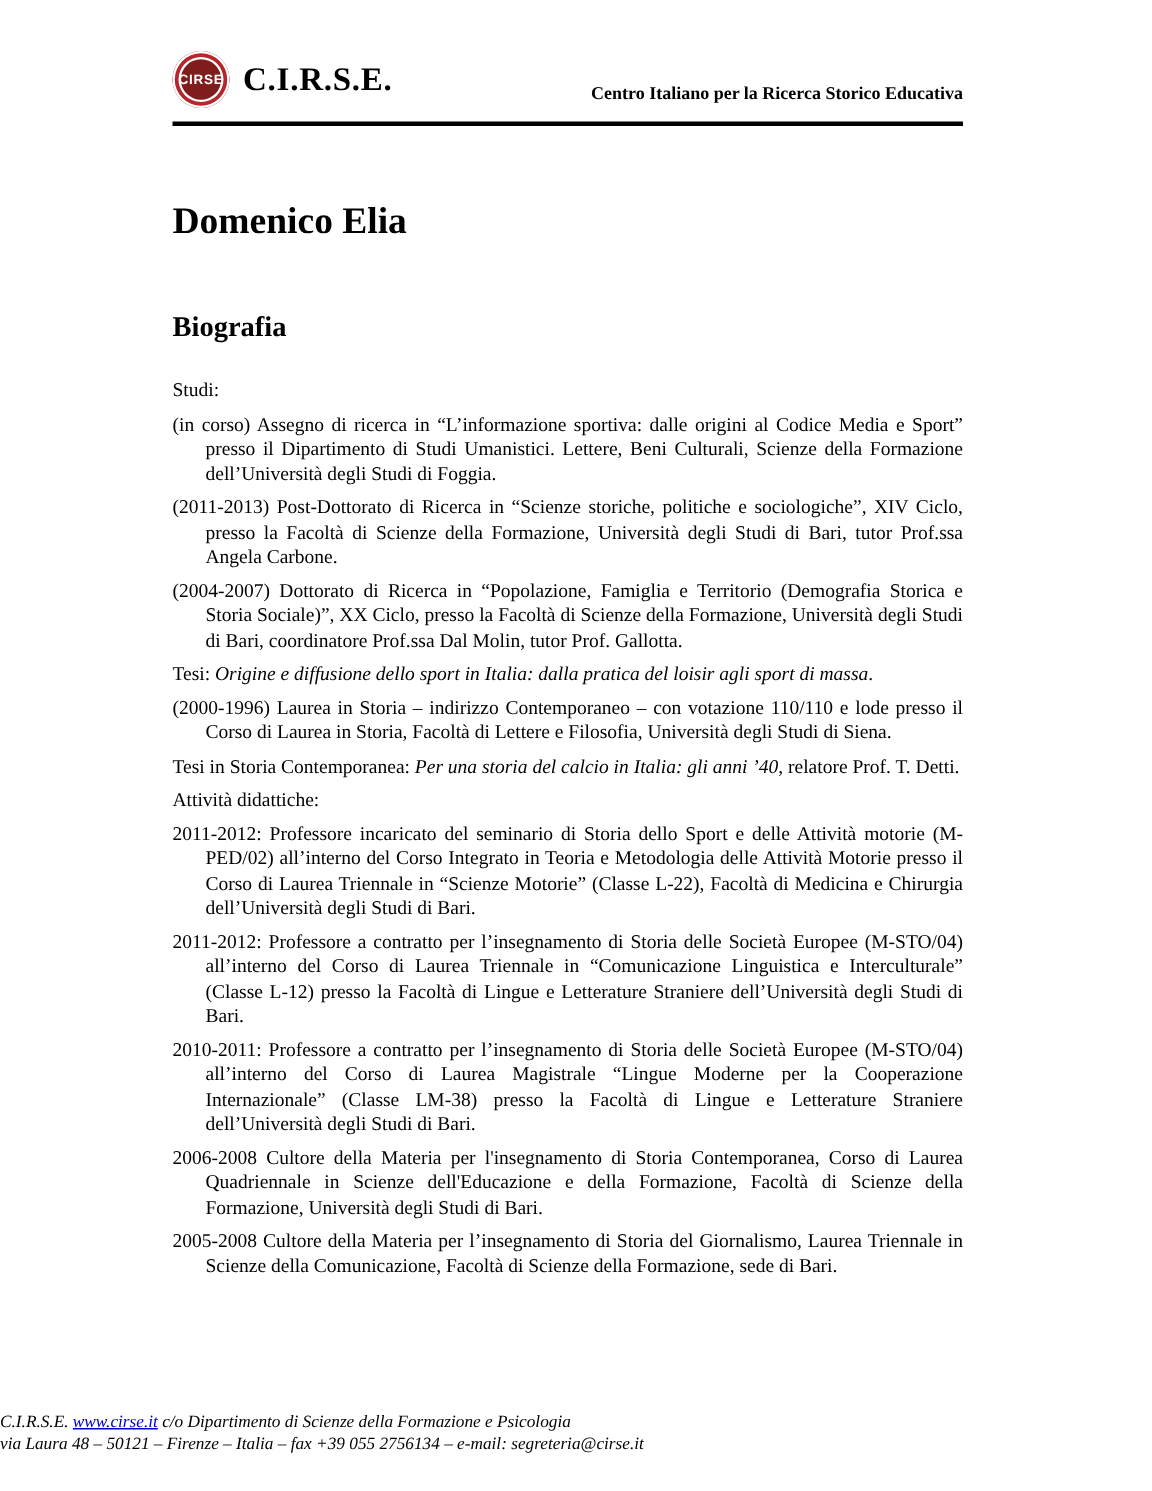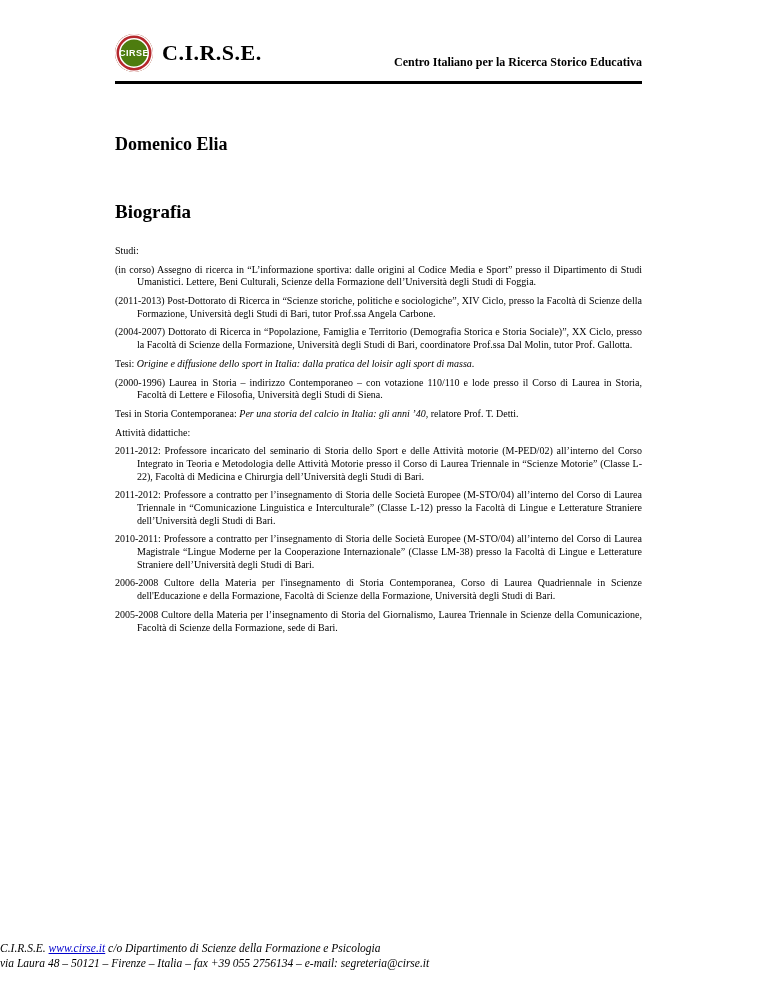--- a/index.html
+++ b/index.html
@@ -19,39 +19,39 @@
   .header {
     display: flex;
     align-items: center;
     justify-content: space-between;
     border-bottom: 3px solid #000000;
     padding-bottom: 9px;
   }
   .header-left { display: flex; align-items: center; gap: 9px; }
   .logo {
     width: 38px; height: 38px; border-radius: 50%;
-    background: #4d7c0f; color: #ffffff;
+    background: #7f1d1d; color: #ffffff;
     display: flex; align-items: center; justify-content: center;
     font-family: "Liberation Sans", sans-serif;
     font-size: 9px; font-weight: bold; letter-spacing: .5px;
     box-shadow: inset 0 0 0 1.5px #ffffff, inset 0 0 0 4px #b5272c, inset 0 0 0 5.5px #ffffff;
     flex: 0 0 auto;
   }
   .org-abbrev { font-size: 22px; font-weight: bold; letter-spacing: .5px; }
   .org-full { font-size: 12px; font-weight: bold; align-self: flex-end; padding-bottom: 2px; }
 
   
-  .doc-title { margin: 50px 0 0 0; font-size: 18px; font-weight: bold; }
+  .doc-title { margin: 50px 0 0 0; font-size: 25px; font-weight: bold; }
   .section-heading { margin: 46px 0 0 0; font-size: 19px; font-weight: bold; }
 
   
   .paras { margin-top: 22px; }
   p.para {
     margin: 0 0 6px 0;
-    font-size: 10px;
+    font-size: 13px;
     line-height: 1.27;
     text-align: justify;
     padding-left: 22px;
     text-indent: -22px;
   }
   .it { font-style: italic; }
 
   
   .footer {
     position: absolute;

